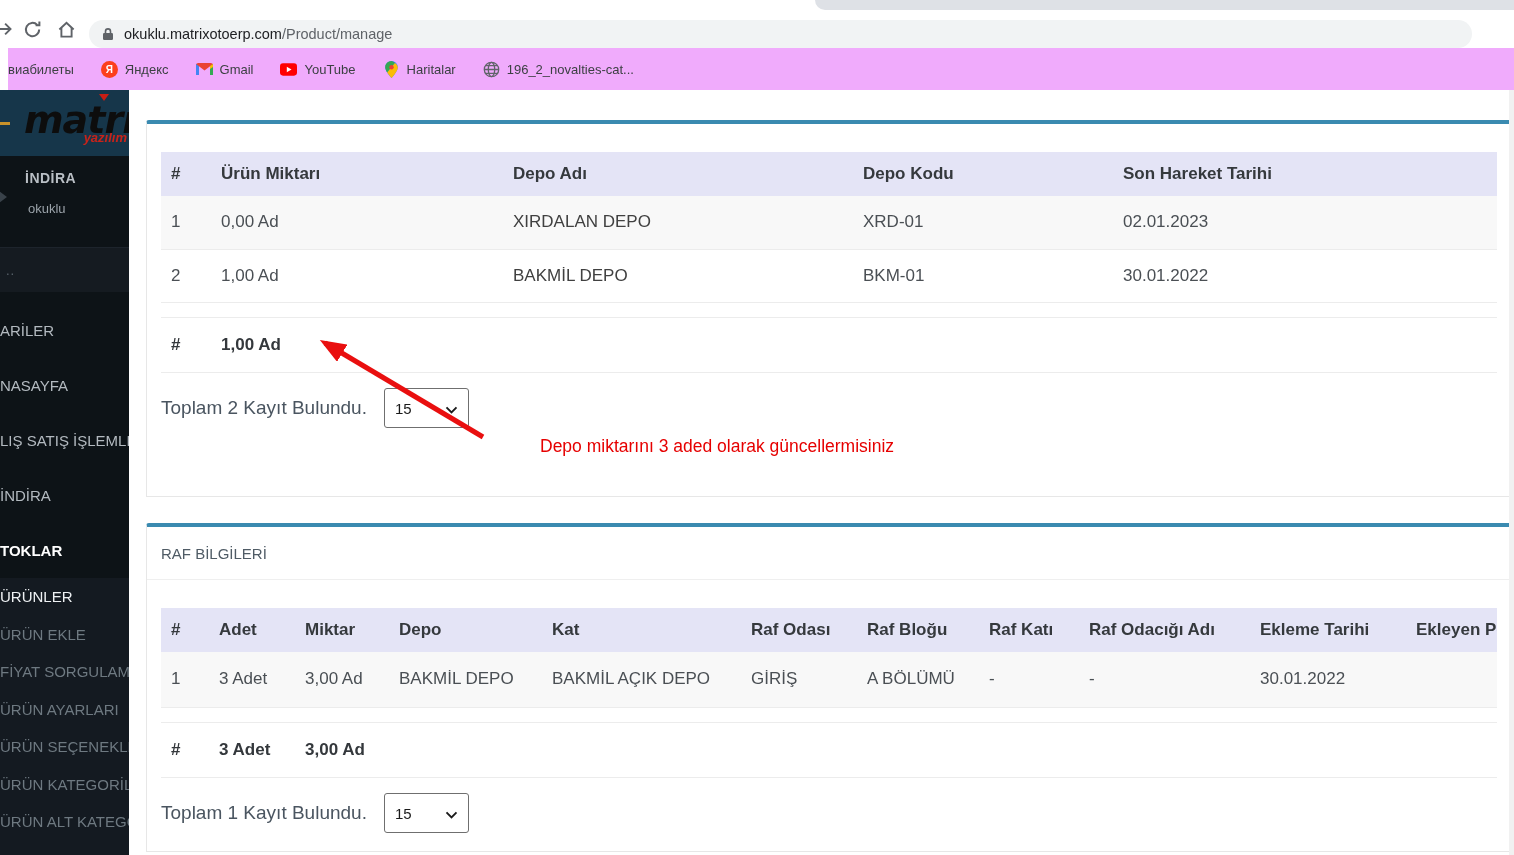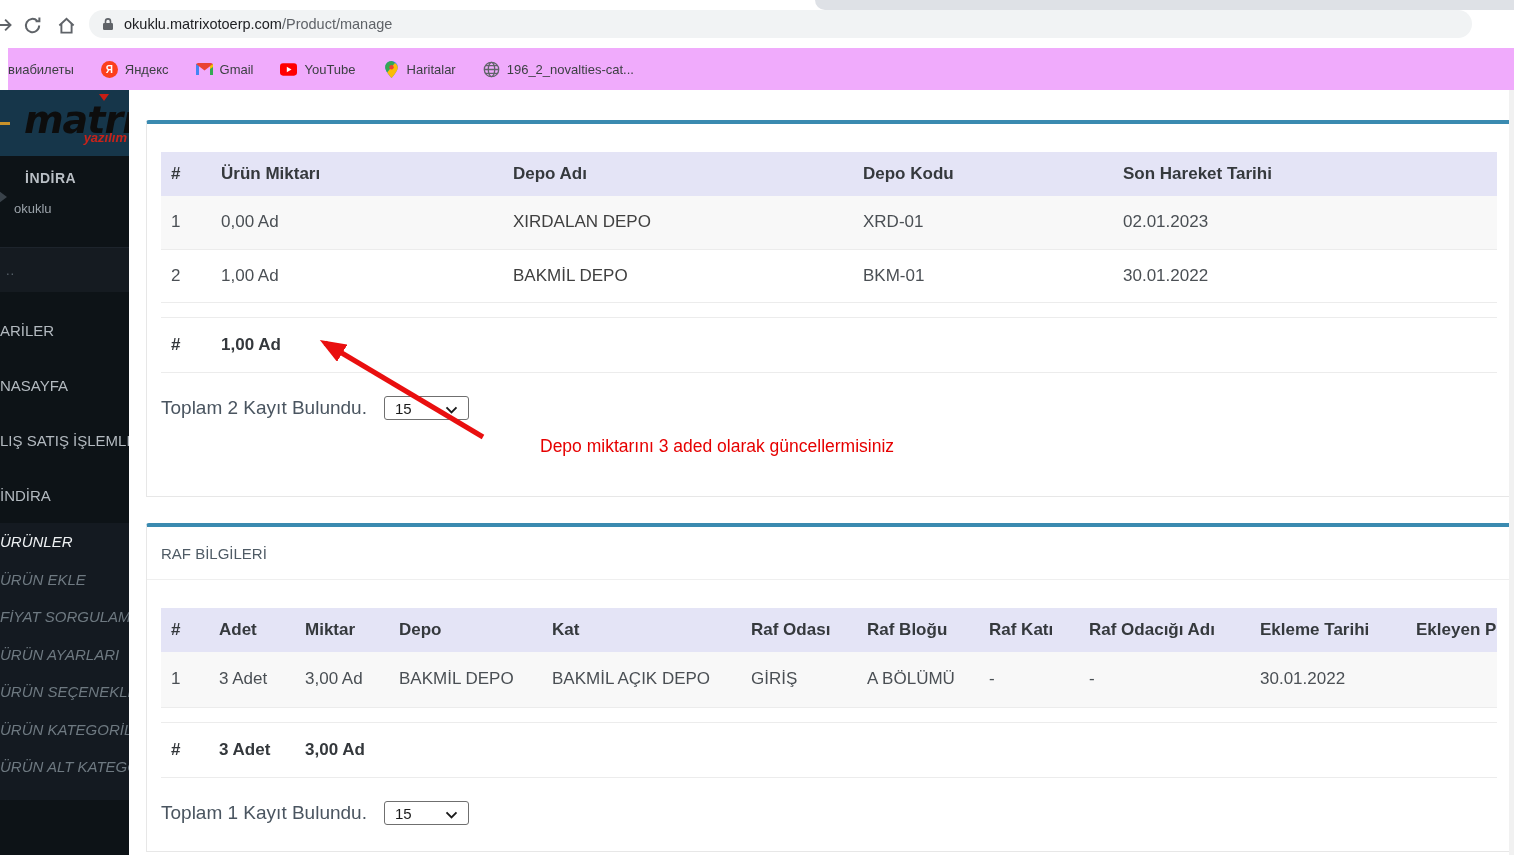--- a/index.html
+++ b/index.html
@@ -4,21 +4,21 @@
 <style>
   * { box-sizing: border-box; margin: 0; padding: 0; }
   html,body { width:1514px; height:855px; overflow:hidden; background:#fff;
               font-family:"Liberation Sans", sans-serif; }
 
   
   .tabstrip { position:absolute; left:0; top:0; width:1514px; height:10px; background:#fff; }
   .tabstrip .strip-rest { position:absolute; left:815px; right:0; top:0; height:10px;
                           background:#dee1e6; border-bottom-left-radius:10px; }
   .toolbar { position:absolute; left:0; top:10px; width:1480px; height:38px; background:#fff;
-             display:flex; align-items:flex-start; }
+             display:flex; align-items:flex-end; }
   .nav-btn { width:34px; height:34px; display:flex; align-items:center; justify-content:center;
              color:#5f6368; flex:0 0 auto; }
   .nav-btn.fwd { width:22px; margin-left:-7px; }
   .omnibox { flex:1 1 auto; height:28px; margin:0 8px 0 6px; background:#f1f3f4;
              border-radius:14px; display:flex; align-items:center; padding-left:13px; }
   .omnibox .lock { display:flex; align-items:center; margin-right:10px; }
   .url { font-size:14.5px; color:#202124; white-space:nowrap; }
   .url .path { color:#5f6368; }
   .bookmarks { position:absolute; left:8px; top:48px; width:1514px; height:42px; background:#f0abfc;
                display:flex; align-items:center; }
@@ -37,31 +37,31 @@
                font-style:italic; font-weight:800; font-size:38px; color:#0d0d0d; letter-spacing:-1px; }
   .logo-tri { position:absolute; left:99px; top:4px; width:0; height:0;
               border-left:5px solid transparent; border-right:5px solid transparent;
               border-top:7px solid #c81e14; }
   .logo-sub { position:absolute; right:2px; top:40px; font-style:italic; font-weight:bold;
               font-size:13px; color:#c8231a; }
   .logo-dash { position:absolute; left:0; top:32px; width:10px; height:3px; background:#c8922a; }
   .account { position:relative; height:92px; border-bottom:1px solid #1d242c;text-align:center; }
   .account-name { position:absolute; left:25px; top:14px; font-size:14px; font-weight:bold;
                   color:#b9bfc5; letter-spacing:0.5px; }
-  .account-company { position:absolute; left:14px; top:45px; font-size:13px; color:#9aa2a9; }
+  .account-company { position:absolute; left:28px; top:45px; font-size:13px; color:#9aa2a9; }
   .account-chevron { position:absolute; left:-5px; top:32px; width:0; height:0;
                      border-top:9px solid transparent; border-bottom:9px solid transparent;
                      border-left:12px solid #39424a; }
   .collapse-row { height:44px; background:#151b21; display:flex; align-items:center;
                   font-size:13px; color:#5a646d; padding-left:6px; letter-spacing:1px; }
   .menu { list-style:none; margin-top:11px; }
   .menu li { height:55px; display:flex; align-items:center; font-size:15px; color:#b3bac0;
              white-space:nowrap; }
   .menu li.section { color:#ffffff; font-weight:bold; }
-  .submenu { list-style:none; background:#141a21; height:277px;font-style:italic; }
+  .submenu { list-style:none; background:#141a21; height:277px; }
   .submenu li { height:37.5px; display:flex; align-items:center; font-size:15px; color:#6e7981;
                 white-space:nowrap; }
   .submenu li.active { color:#eef1f3; }
 
   
   .content { position:absolute; left:129px; top:90px; width:1385px; height:765px; background:#fff; }
   .card { position:absolute; left:17px; width:1366px; background:#fff;
           border:1px solid #e7e7e7; border-top:4px solid #3a8ab0; border-radius:3px 3px 0 0; }
   .card-1 { top:30px; height:377px; }
   .card-2 { top:433px; height:329px; }
@@ -74,21 +74,21 @@
   td { font-size:17px; color:#4a4f54; padding:0 0 0 10px; white-space:nowrap; overflow:hidden; }
   tr.row { height:53px; border-bottom:1px solid #ececec; }
   tr.row-odd { background:#f8f8f8; }
   tr.spacer { height:15px; border-bottom:1px solid #ececec; }
   tr.tfoot { height:55px; border-bottom:1px solid #ececec; }
   tr.tfoot td { font-weight:bold; color:#34383c; }
   .t2 tr.row { height:55px; }
   a.depo-link { color:#404040; text-decoration:none;margin-top:26px; }
   .card-foot { display:flex; align-items:center; padding:0 14px; height:71px; }
   .total-text { font-size:19px; color:#4a5560; }
-  .fake-select { margin-left:17px; width:85px; height:24px; border:1px solid #6f6f6f;
+  .fake-select { margin-left:17px; width:85px; height:40px; border:1px solid #6f6f6f;
                  border-radius:3px; background:#fff; display:flex; align-items:center;
                  justify-content:space-between; padding:0 10px 0 10px; font-size:15px; color:#1a1a1a; }
 
   
   .annot-svg { position:absolute; left:0; top:0; width:100%; height:100%; pointer-events:none; z-index:5; }
   .annot-text { position:absolute; left:411px; top:346px; font-size:17.5px; color:#e60000;
                 white-space:nowrap; z-index:5; }
 
   .scroll-track { position:absolute; right:0; top:90px; width:5px; height:765px; background:#f1f1f1; }
 </style>
@@ -206,20 +206,23 @@
         <span>ARİLER</span>
       </li>
     <li>
         <span>NASAYFA</span>
       </li>
     <li>
         <span>LIŞ SATIŞ İŞLEMLE</span>
       </li>
     <li>
         <span>İNDİRA</span>
+      </li>
+    <li class="section">
+        <span>TOKLAR</span>
       </li>
   </ul>
   <ul class="submenu">
     <li class="active">
         <span>ÜRÜNLER</span>
       </li>
     <li>
         <span>ÜRÜN EKLE</span>
       </li>
     <li>

